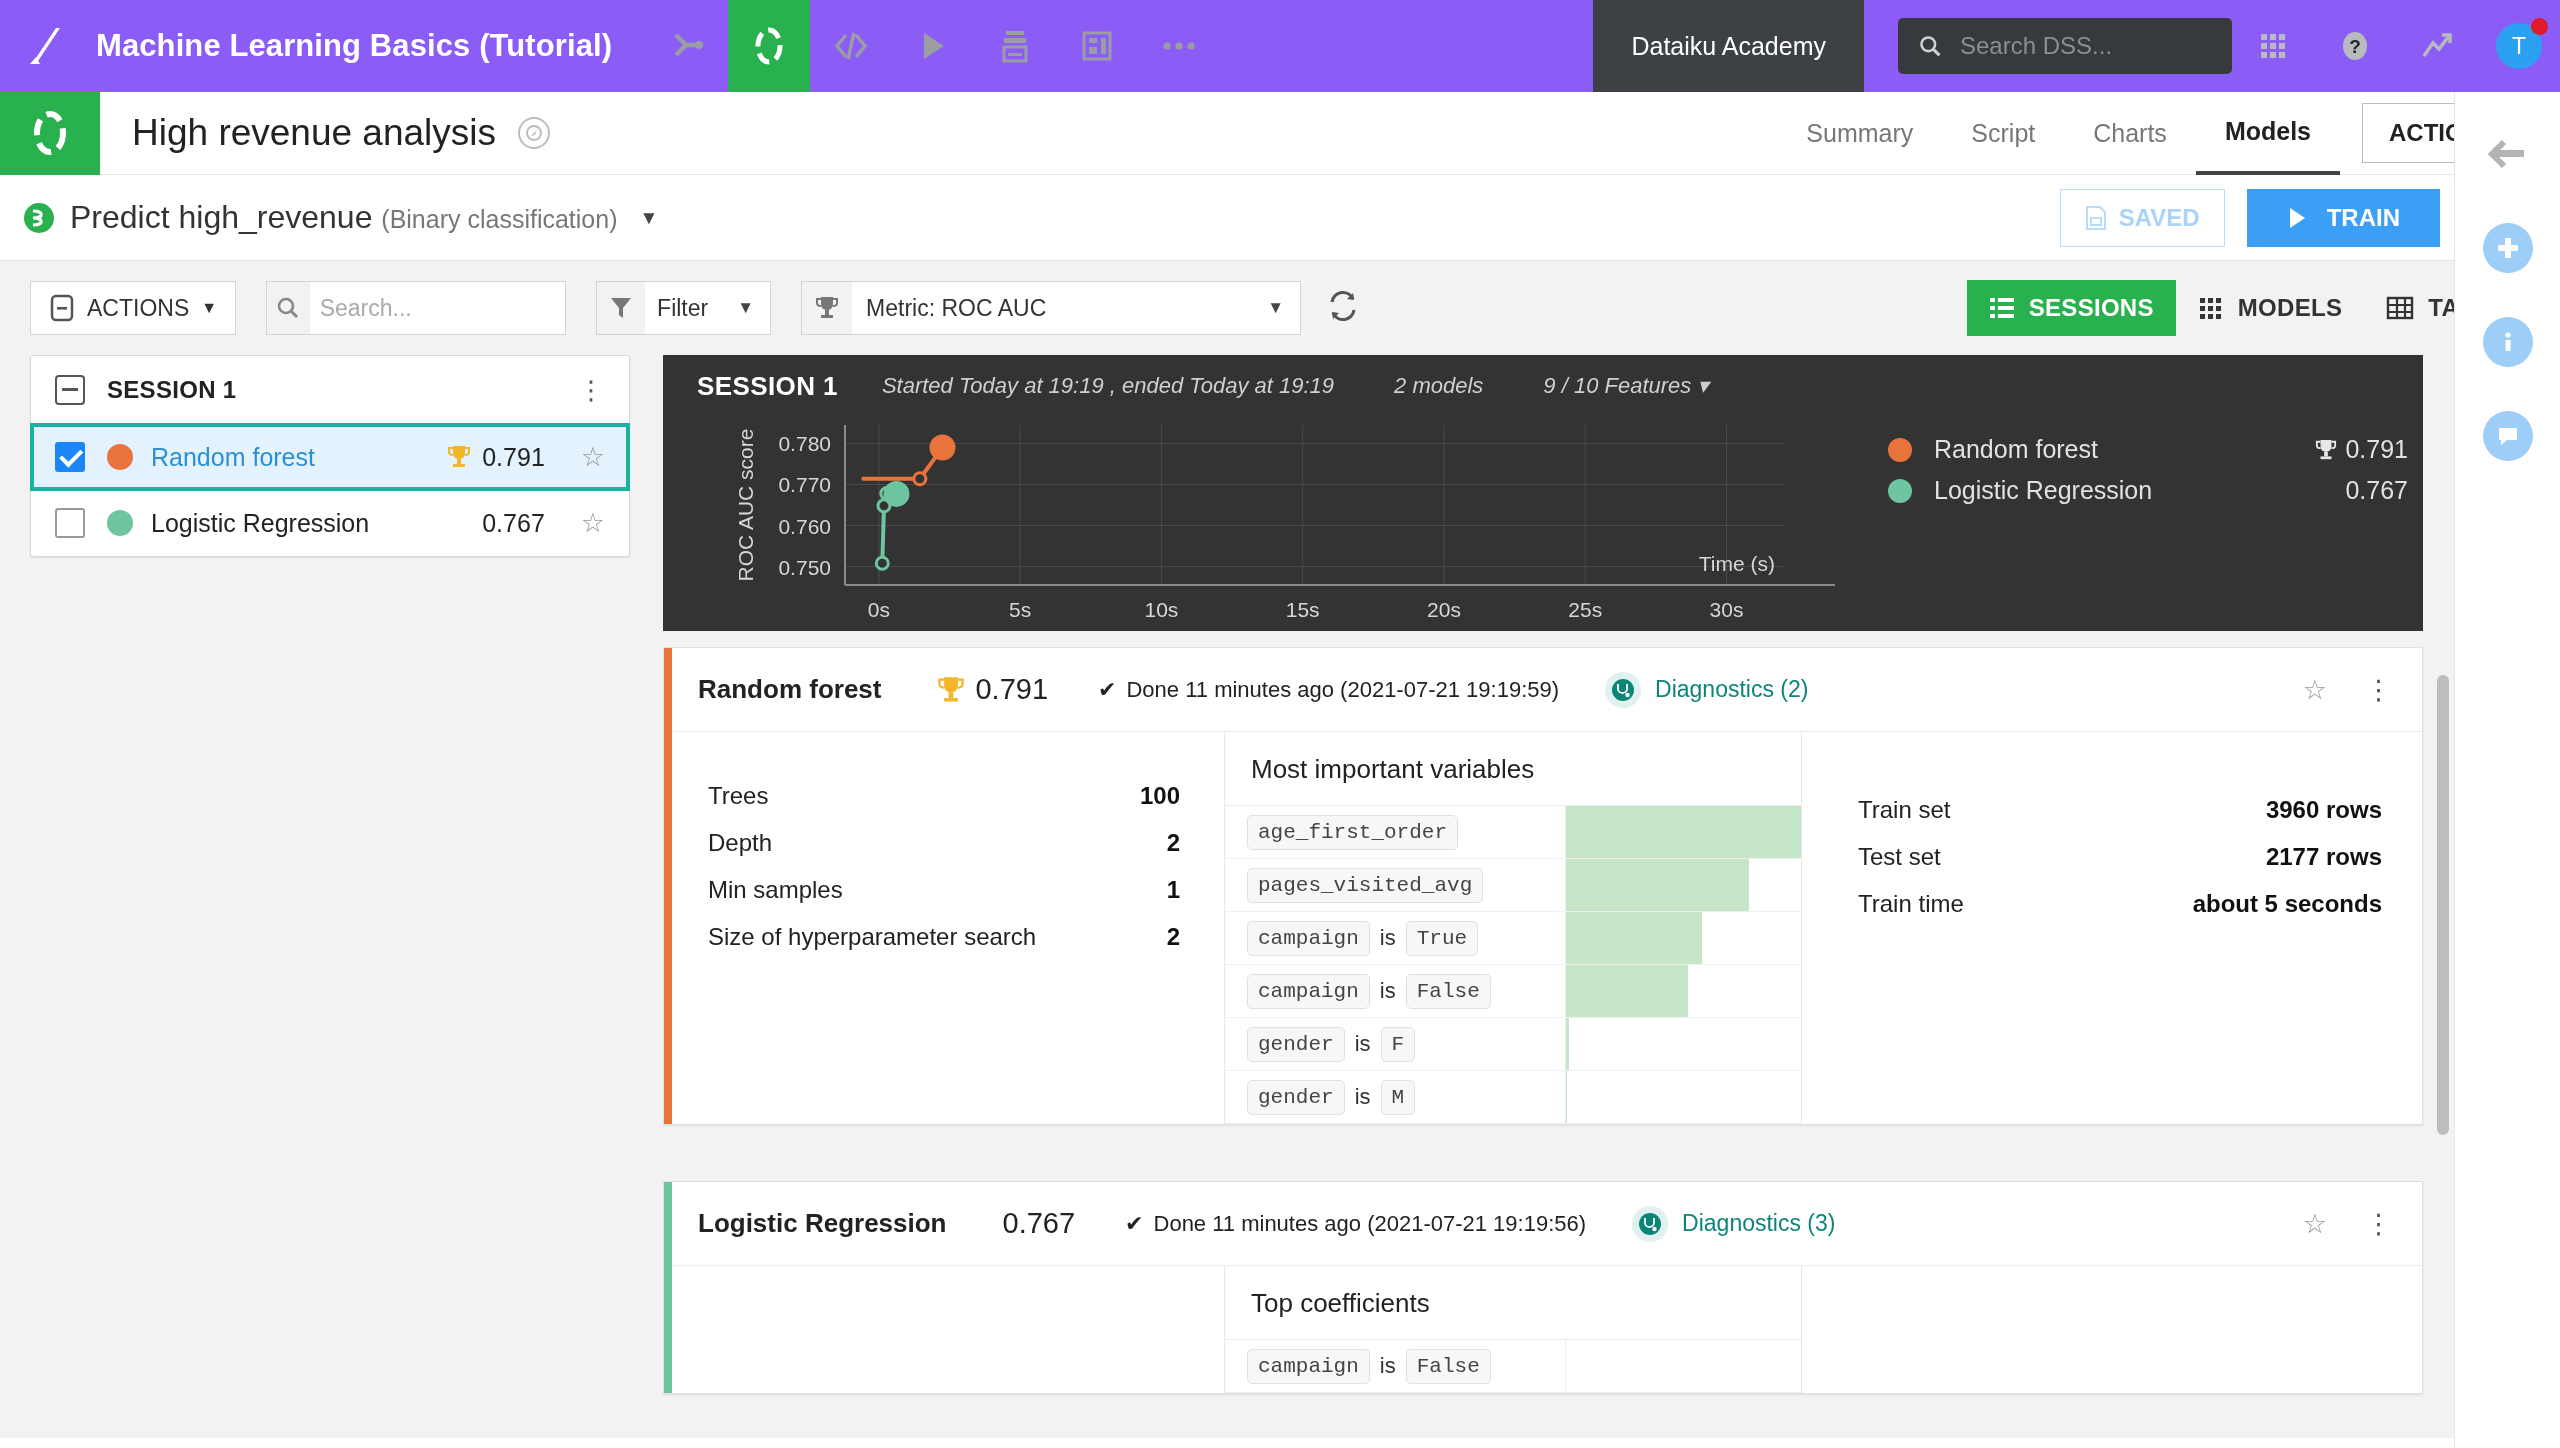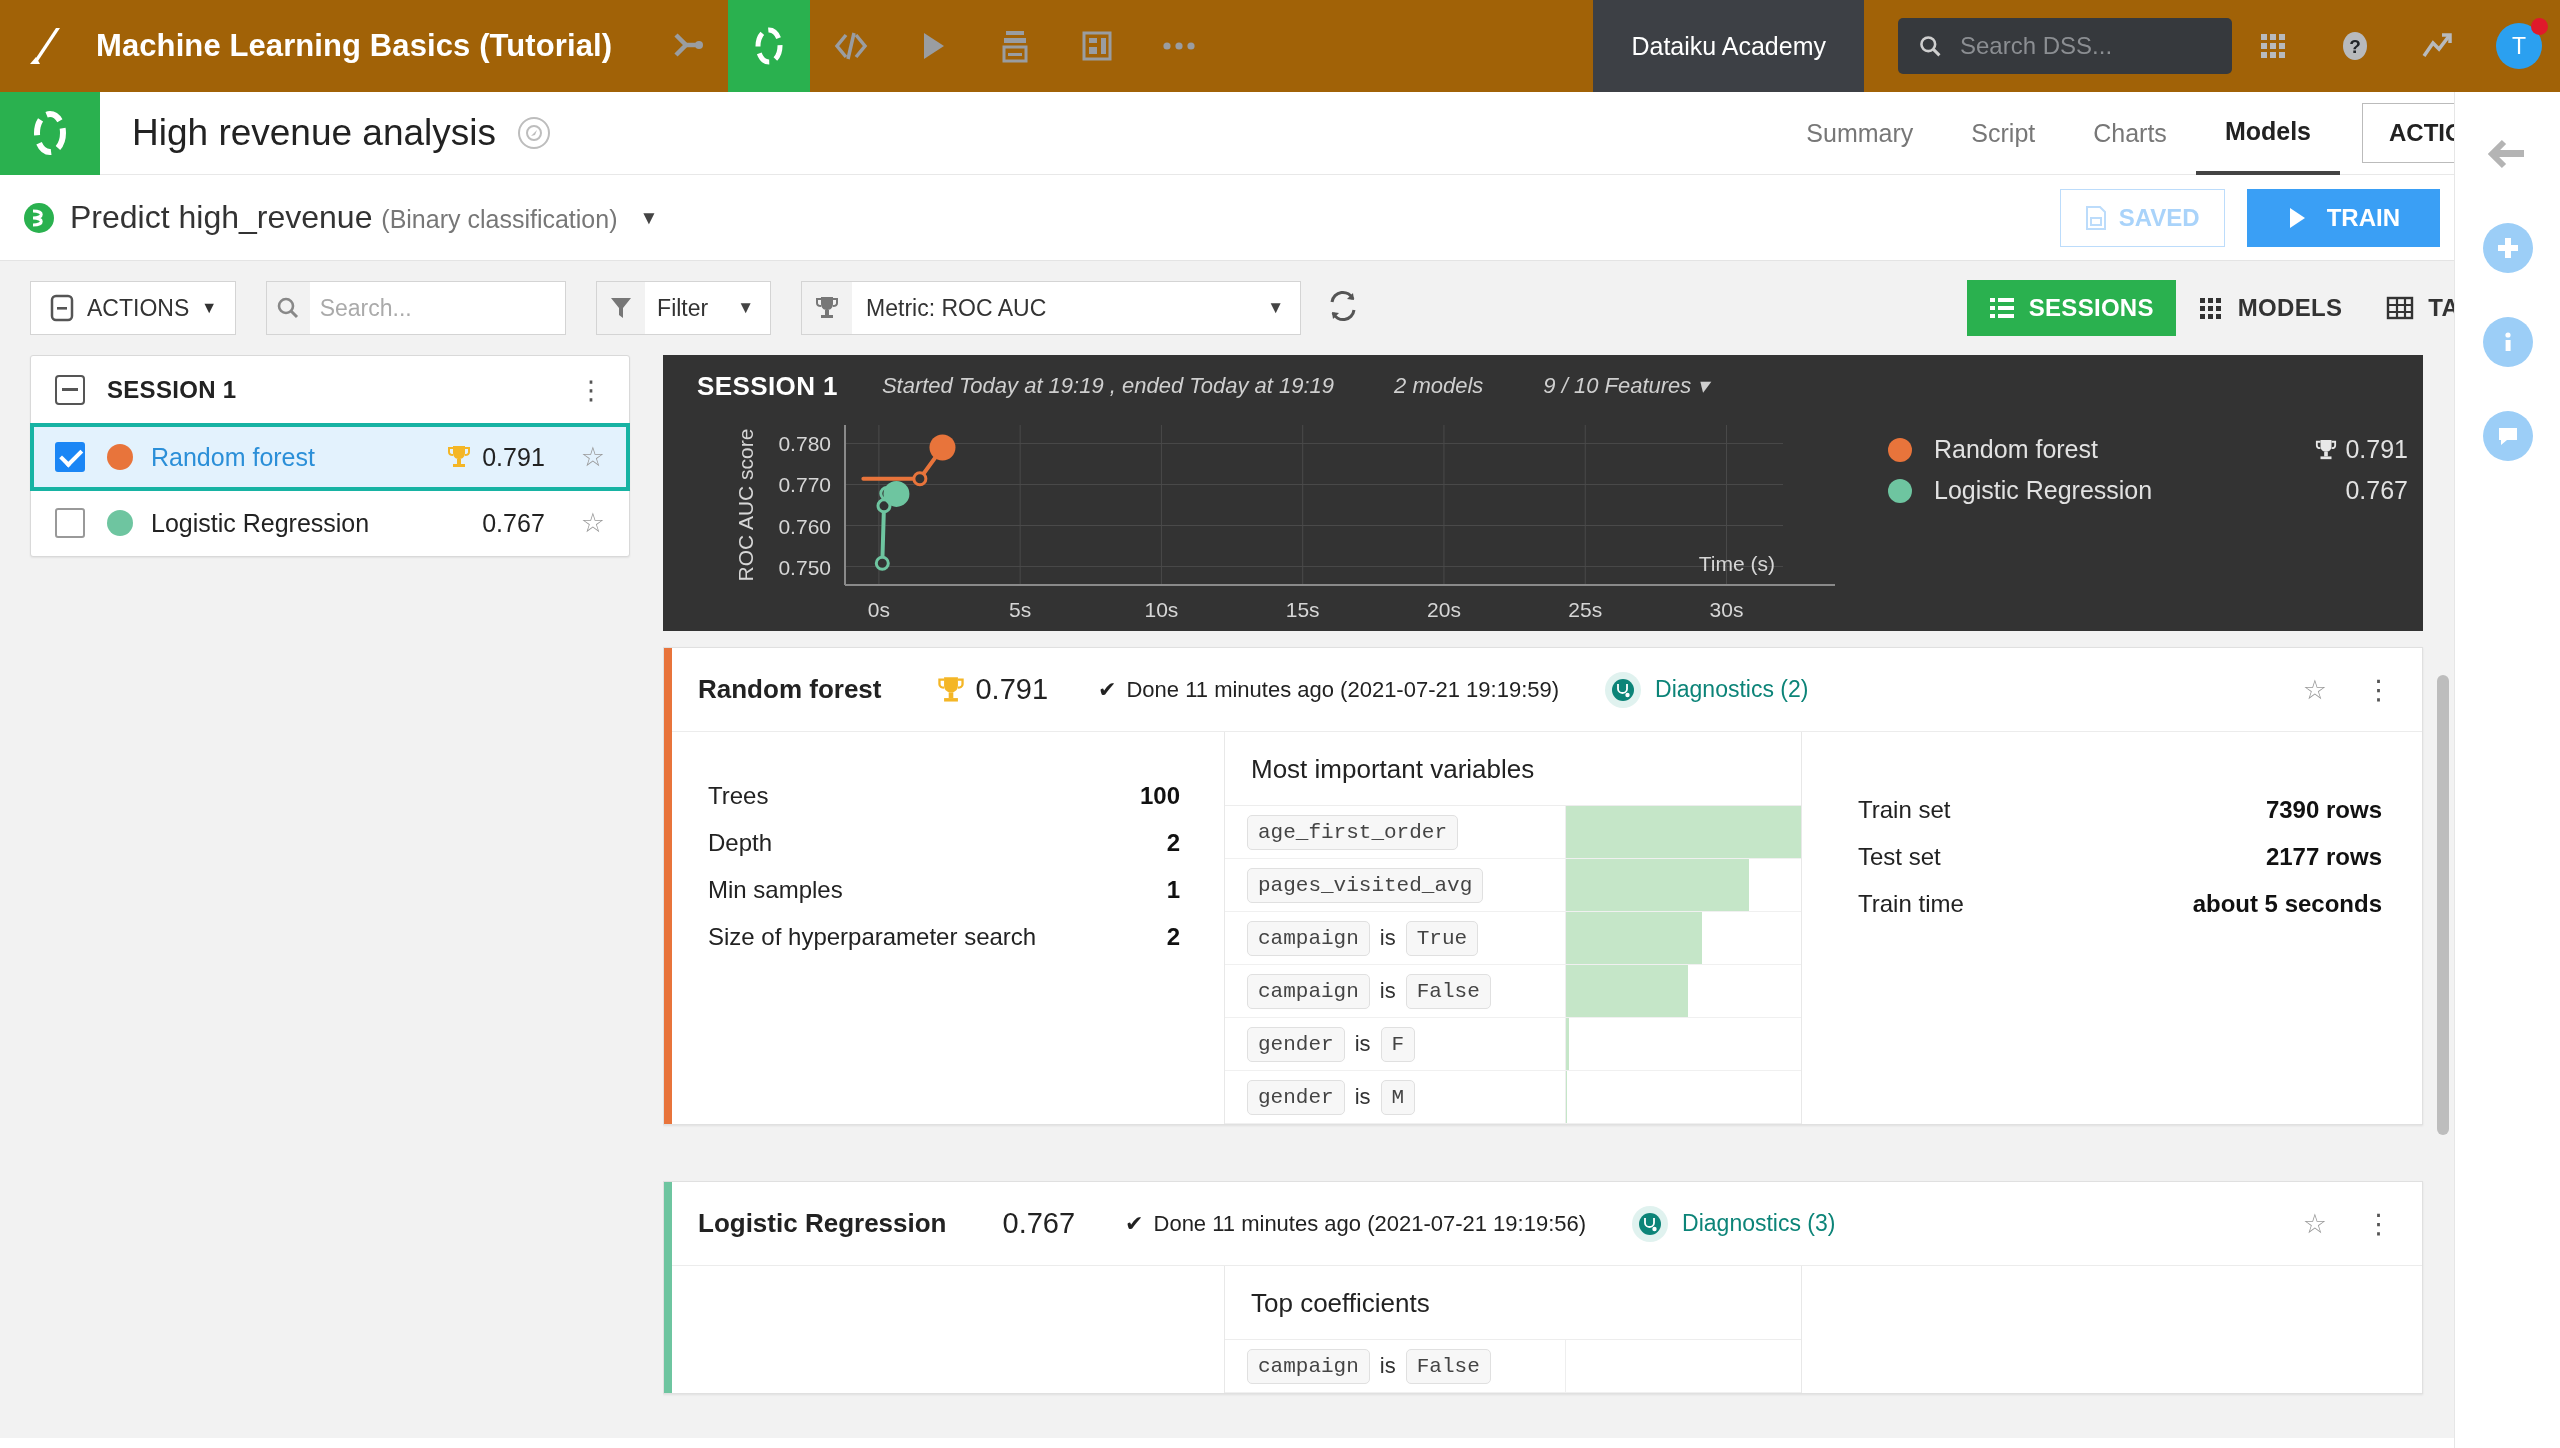--- a/index.html
+++ b/index.html
@@ -5,21 +5,21 @@
   * { box-sizing: border-box; margin: 0; padding: 0; }
   html, body {
     width: 2560px; height: 1448px;
     font-family: "Liberation Sans", sans-serif;
     background: #ffffff; overflow: hidden;
   }
   body { position: relative; }
 
   
   .topbar {
-    height: 92px; background: #a16207; display: flex; align-items: center;
+    height: 92px; background: #8b5cf6; display: flex; align-items: center;
     position: relative;
   }
   .tb-logo { width: 92px; height: 92px; display: flex; align-items: center; justify-content: center; }
   .tb-project-name {
     color: #ffffff; font-size: 31px; font-weight: 600; margin-left: 4px;
     white-space: nowrap; letter-spacing: .1px;
   }
   .tb-icons { display: flex; align-items: center; margin-left: 34px; height: 92px; }
   .tb-icon {
     width: 82px; height: 92px; display: flex; align-items: center; justify-content: center;
@@ -735,21 +735,21 @@
                 <div class="vi-bar-area">
                   <div class="vi-bar" style="width: 0.6%;"></div>
                 </div>
               </div>
             </div>
         </div>
 
         <div class="mb-col3">
           <div class="stat-row">
             <span class="stat-lbl">Train set</span>
-            <span class="stat-val">7390 rows</span>
+            <span class="stat-val">3960 rows</span>
           </div>
           <div class="stat-row">
             <span class="stat-lbl">Test set</span>
             <span class="stat-val">2177 rows</span>
           </div>
           <div class="stat-row">
             <span class="stat-lbl">Train time</span>
             <span class="stat-val">about 5 seconds</span>
           </div>
         </div>

